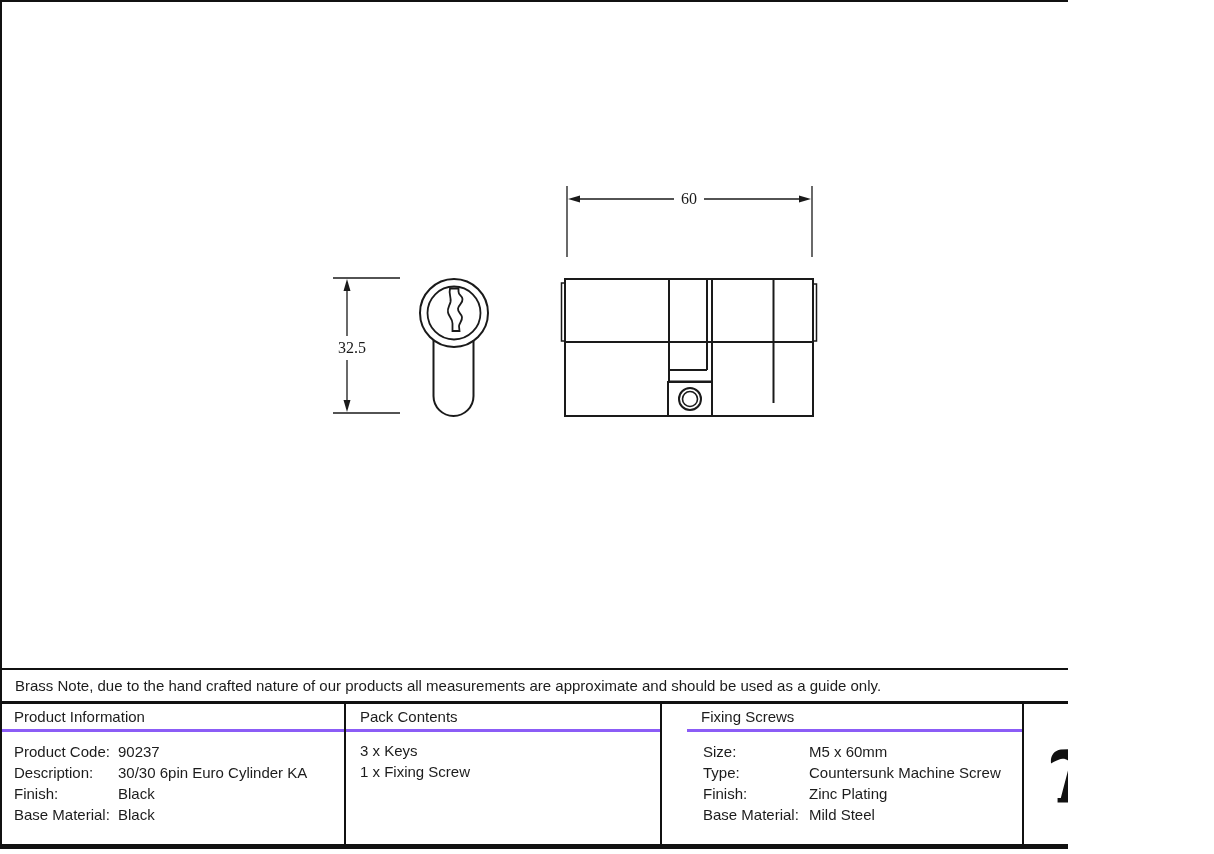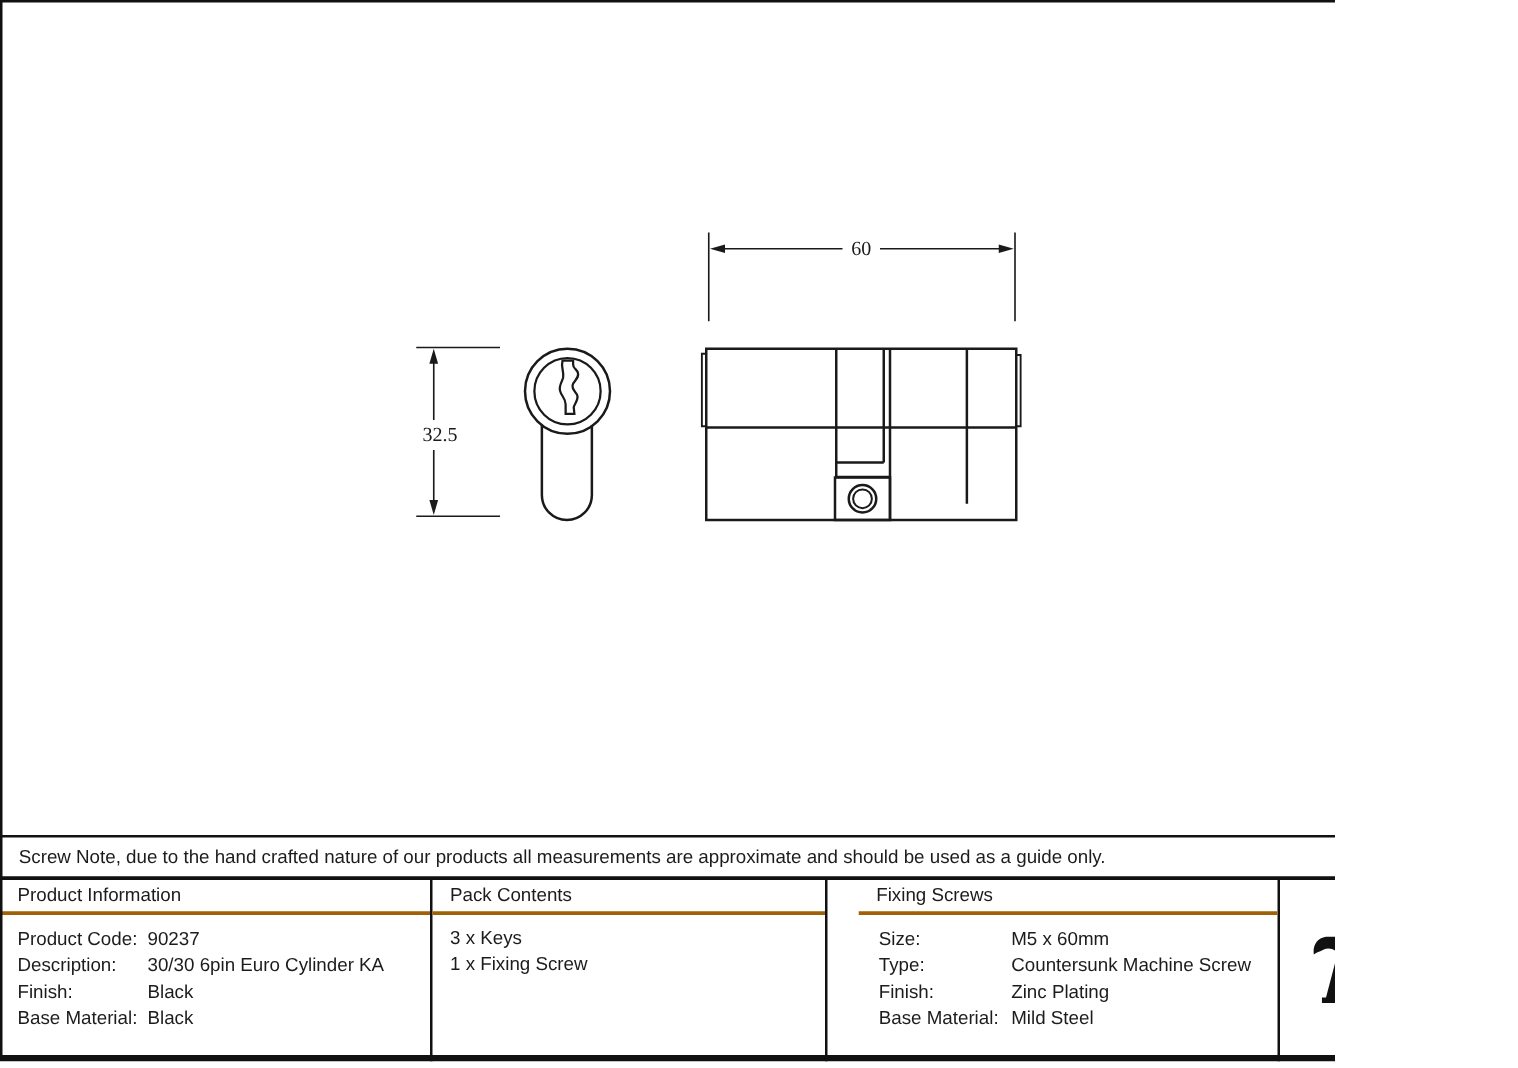--- a/index.html
+++ b/index.html
@@ -26,21 +26,21 @@
   .info-table{
     position:absolute;left:0;top:704px;width:1202px;height:145px;
     display:flex;box-sizing:border-box;
   }
   .col{box-sizing:border-box;height:145px;}
   .col1{width:346px;border-right:2px solid #111;}
   .col2{width:316px;border-right:2px solid #111;}
   .col3{width:337px;border-right:2px solid #111;margin-left:25px;}
   .col4{flex:1;position:relative;}
   .col-header{
-    height:28px;box-sizing:border-box;border-bottom:3px solid #a16207;
+    height:28px;box-sizing:border-box;border-bottom:3px solid #8b5cf6;
     display:flex;align-items:center;padding-left:14px;font-size:15px;
   }
   .col-body{padding:9px 0 0 14px;font-size:15px;}
   .col3 .col-body{padding-left:16px;}
   .kv-row{display:flex;line-height:21px;}
   .kv-row .k{flex:0 0 auto;}
   .col1 .kv-row .k{width:104px;}
   .col3 .kv-row .k{width:106px;}
   .pc-item{line-height:20.5px;}
   
@@ -113,21 +113,21 @@
         <line x1="669" y1="381.5" x2="712" y2="381.5"></line>
         <rect x="668" y="382" width="44" height="34"></rect>
         <circle cx="690" cy="399" r="11"></circle>
         <circle cx="690" cy="399" r="7.5" stroke-width="1.6"></circle>
         <line x1="773.5" y1="280" x2="773.5" y2="403"></line>
       </g>
     </g>
   </svg>
 
   <div class="note-row">
-    <span>Screw Note, due to the hand crafted nature of our products all measurements are approximate and should be used as a guide only.</span>
+    <span>Brass Note, due to the hand crafted nature of our products all measurements are approximate and should be used as a guide only.</span>
   </div>
 
   <div class="info-table">
 
     <div class="col col1">
       <div class="col-header">
         <span>Product Information</span>
       </div>
       <div class="col-body">
         <div class="kv-row">

